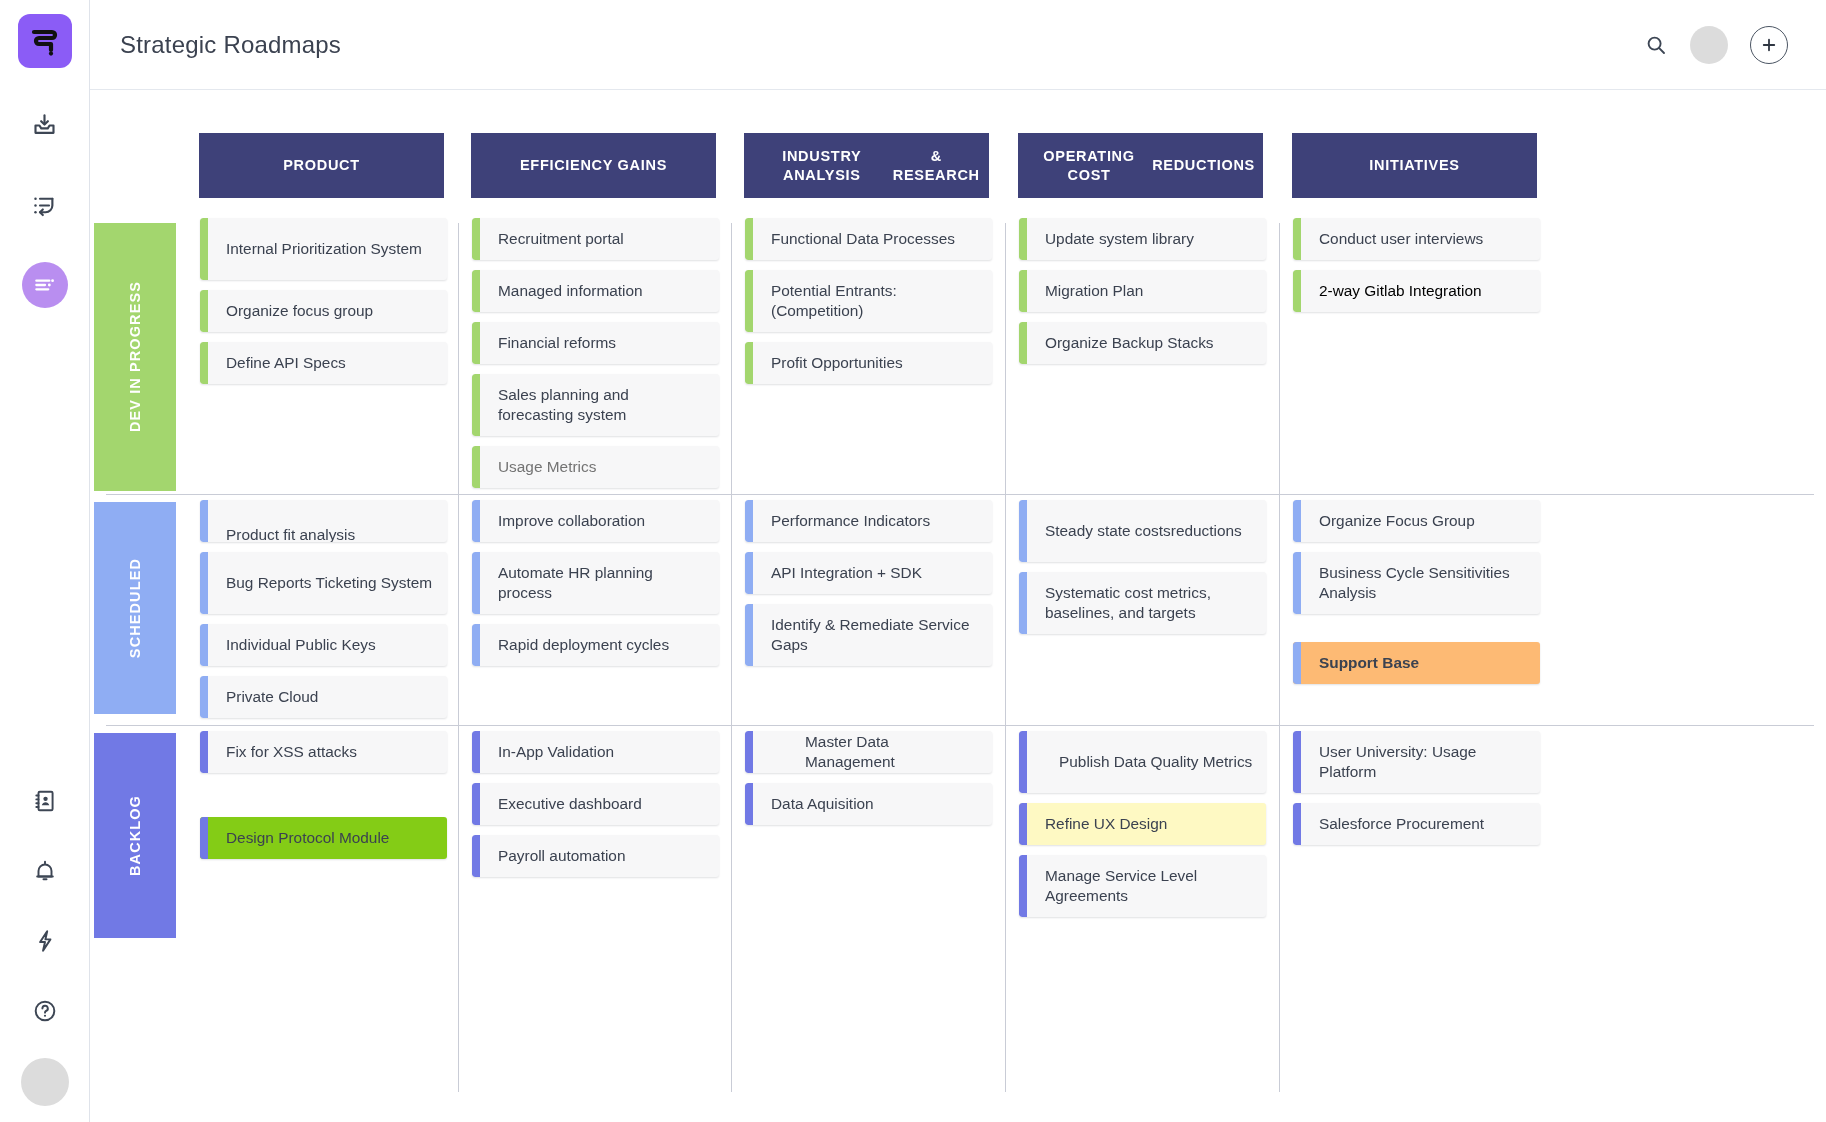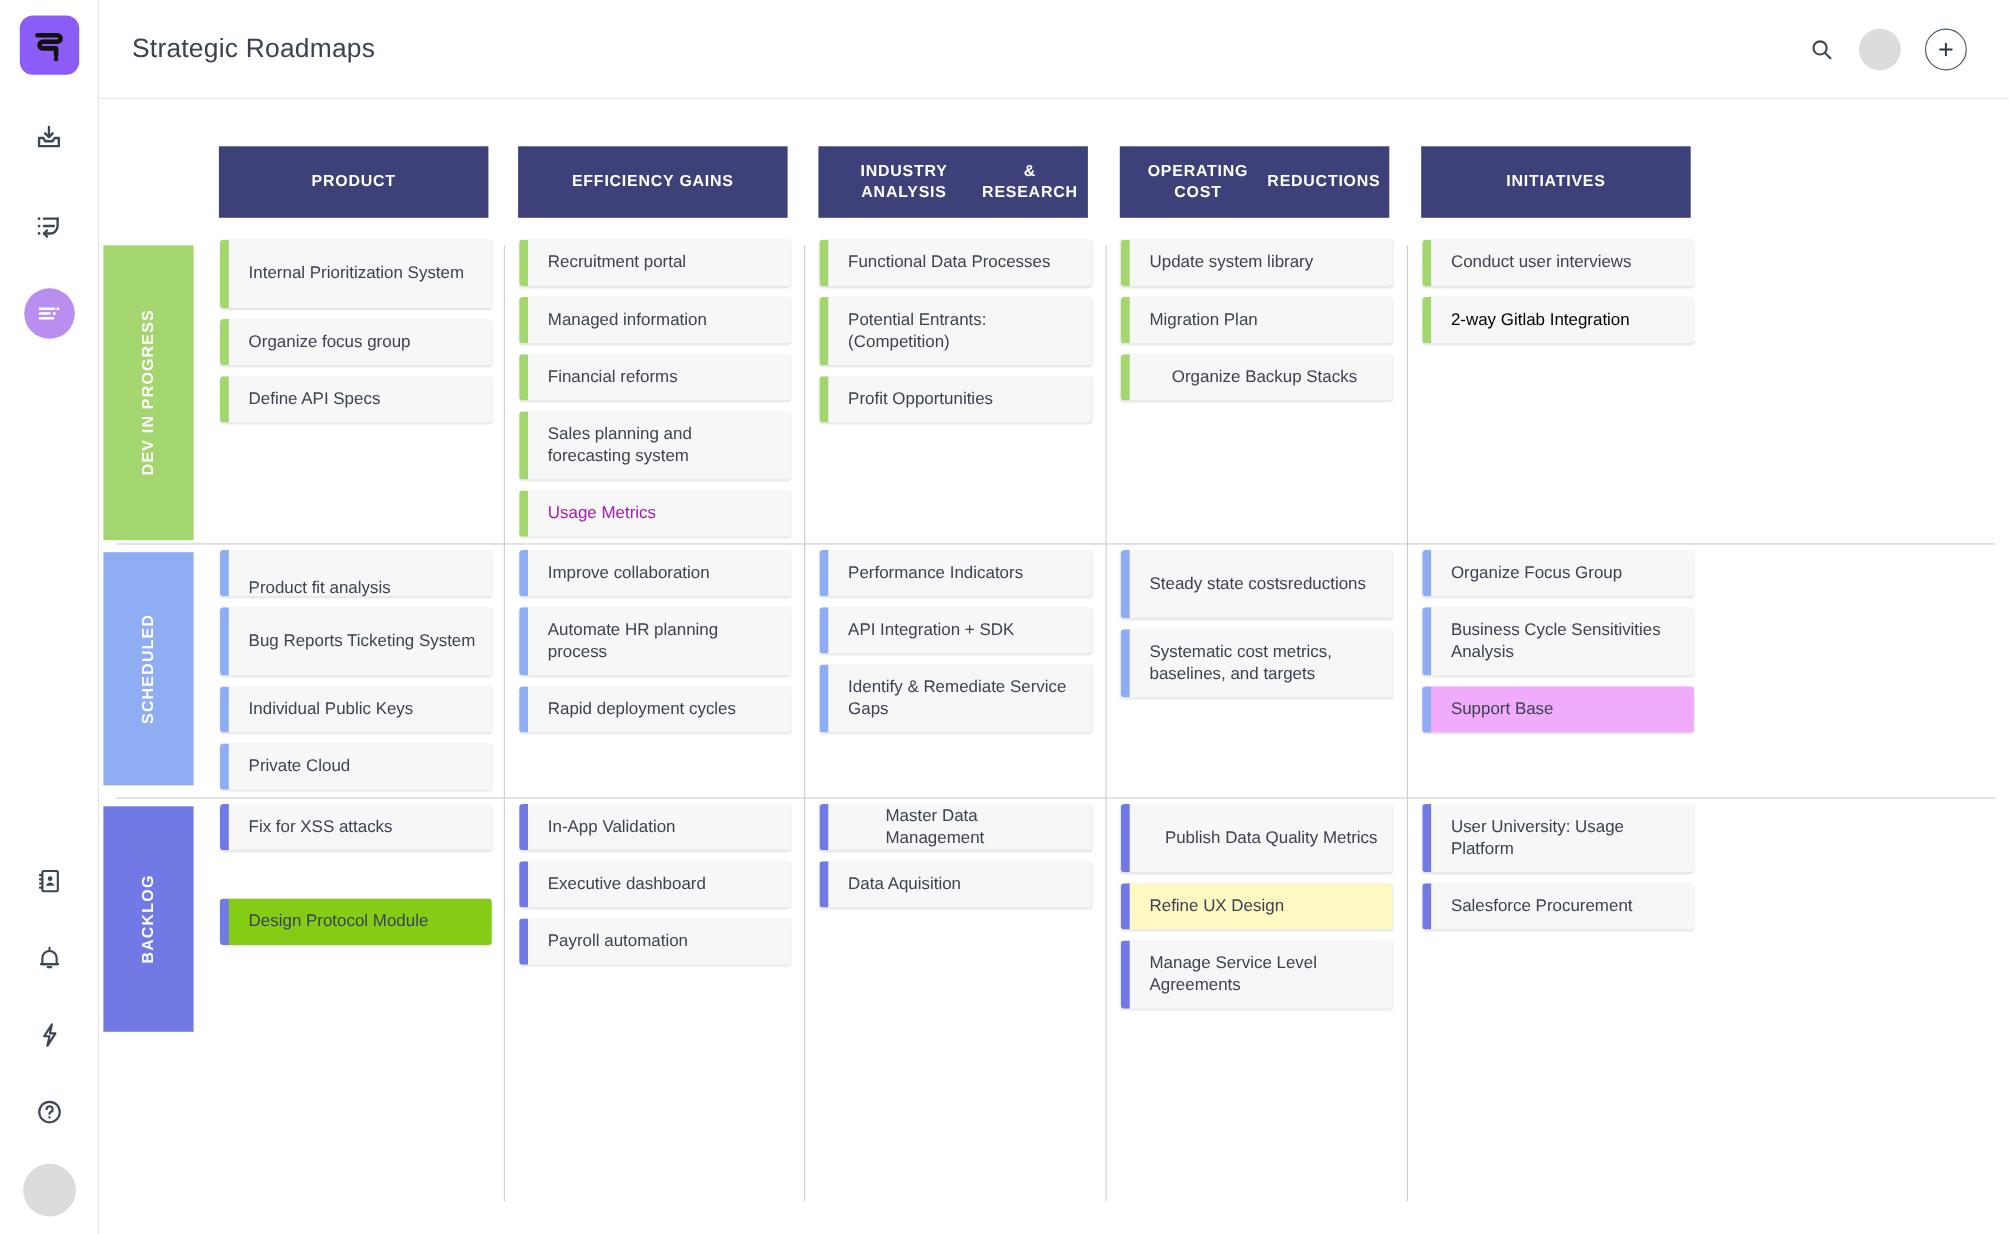--- a/index.html
+++ b/index.html
@@ -338,21 +338,21 @@
           <div class="card" style="left: 382px; top: 232px; width: 247px; height: 42px; background: rgb(247, 247, 248);">
             <div class="stripe" style="background: rgb(163, 214, 110);"></div>
             <div class="card-text" style="color: rgb(59, 66, 80);">Financial reforms</div>
           </div>
           <div class="card" style="left: 382px; top: 284px; width: 247px; height: 62px; background: rgb(247, 247, 248);">
             <div class="stripe" style="background: rgb(163, 214, 110);"></div>
             <div class="card-text" style="color: rgb(59, 66, 80);">Sales planning and forecasting system</div>
           </div>
           <div class="card" style="left: 382px; top: 356px; width: 247px; height: 42px; background: rgb(247, 247, 248);">
             <div class="stripe" style="background: rgb(163, 214, 110);"></div>
-            <div class="card-text" style="color: #a21caf;">Usage Metrics</div>
+            <div class="card-text" style="color: #737373;">Usage Metrics</div>
           </div>
           <div class="card" style="left: 655px; top: 128px; width: 247px; height: 42px; background: rgb(247, 247, 248);">
             <div class="stripe" style="background: rgb(163, 214, 110);"></div>
             <div class="card-text" style="color: rgb(59, 66, 80);">Functional Data Processes</div>
           </div>
           <div class="card" style="left: 655px; top: 180px; width: 247px; height: 62px; background: rgb(247, 247, 248);">
             <div class="stripe" style="background: rgb(163, 214, 110);"></div>
             <div class="card-text" style="color: rgb(59, 66, 80);">Potential Entrants: (Competition)</div>
           </div>
           <div class="card" style="left: 655px; top: 252px; width: 247px; height: 42px; background: rgb(247, 247, 248);">
@@ -360,21 +360,21 @@
             <div class="card-text" style="color: rgb(59, 66, 80);">Profit Opportunities</div>
           </div>
           <div class="card" style="left: 929px; top: 128px; width: 247px; height: 42px; background: rgb(247, 247, 248);">
             <div class="stripe" style="background: rgb(163, 214, 110);"></div>
             <div class="card-text" style="color: rgb(59, 66, 80);">Update system library</div>
           </div>
           <div class="card" style="left: 929px; top: 180px; width: 247px; height: 42px; background: rgb(247, 247, 248);">
             <div class="stripe" style="background: rgb(163, 214, 110);"></div>
             <div class="card-text" style="color: rgb(59, 66, 80);">Migration Plan</div>
           </div>
-          <div class="card" style="left: 929px; top: 232px; width: 247px; height: 42px; background: rgb(247, 247, 248); justify-content: center;">
+          <div class="card" style="left: 929px; top: 232px; width: 247px; height: 42px; background: rgb(247, 247, 248);">
             <div class="stripe" style="background: rgb(163, 214, 110);"></div>
             <div class="card-text" style="color: rgb(59, 66, 80);">Organize Backup Stacks</div>
           </div>
           <div class="card" style="left: 1203px; top: 128px; width: 247px; height: 42px; background: rgb(247, 247, 248);">
             <div class="stripe" style="background: rgb(163, 214, 110);"></div>
             <div class="card-text" style="color: rgb(59, 66, 80);">Conduct user interviews</div>
           </div>
           <div class="card" style="left: 1203px; top: 180px; width: 247px; height: 42px; background: rgb(247, 247, 248);">
             <div class="stripe" style="background: rgb(163, 214, 110);"></div>
             <div class="card-text" style="color: #000000;">2-way Gitlab Integration</div>
@@ -431,21 +431,21 @@
             <div class="card-text" style="color: rgb(59, 66, 80);">Systematic cost metrics, baselines, and targets</div>
           </div>
           <div class="card" style="left: 1203px; top: 410px; width: 247px; height: 42px; background: rgb(247, 247, 248);">
             <div class="stripe" style="background: rgb(143, 173, 243);"></div>
             <div class="card-text" style="color: rgb(59, 66, 80);">Organize Focus Group</div>
           </div>
           <div class="card" style="left: 1203px; top: 462px; width: 247px; height: 62px; background: rgb(247, 247, 248);">
             <div class="stripe" style="background: rgb(143, 173, 243);"></div>
             <div class="card-text" style="color: rgb(59, 66, 80);">Business Cycle Sensitivities Analysis</div>
           </div>
-          <div class="card" style="left: 1203px; top: 534px; width: 247px; height: 42px; background: #f0abfc;">
+          <div class="card" style="left: 1203px; top: 552px; width: 247px; height: 42px; background: #fdba74; font-weight: bold;">
             <div class="stripe" style="background: rgb(143, 173, 243);"></div>
             <div class="card-text" style="color: rgb(59, 66, 80);">Support Base</div>
           </div>
           <div class="lane-label" style="left: 4px; top: 643px; height: 205px; background: rgb(113, 121, 229);">
             <span>BACKLOG</span>
           </div>
           <div class="card" style="left: 110px; top: 641px; width: 247px; height: 42px; background: rgb(247, 247, 248);">
             <div class="stripe" style="background: rgb(113, 121, 229);"></div>
             <div class="card-text" style="color: rgb(59, 66, 80);">Fix for XSS attacks</div>
           </div>

